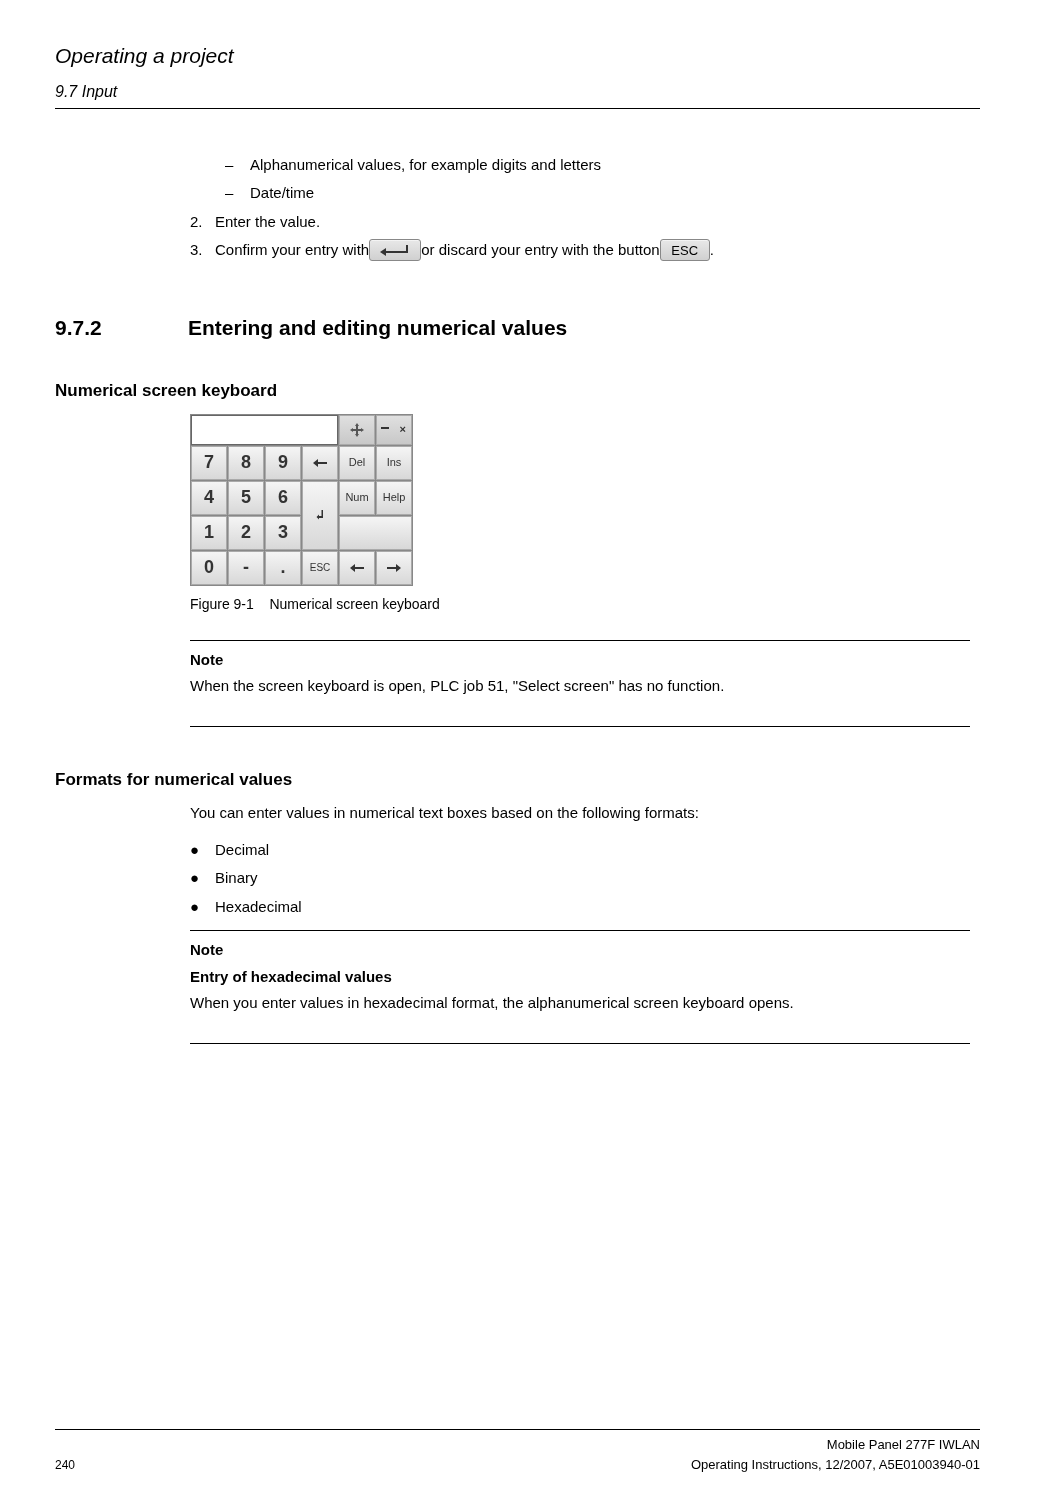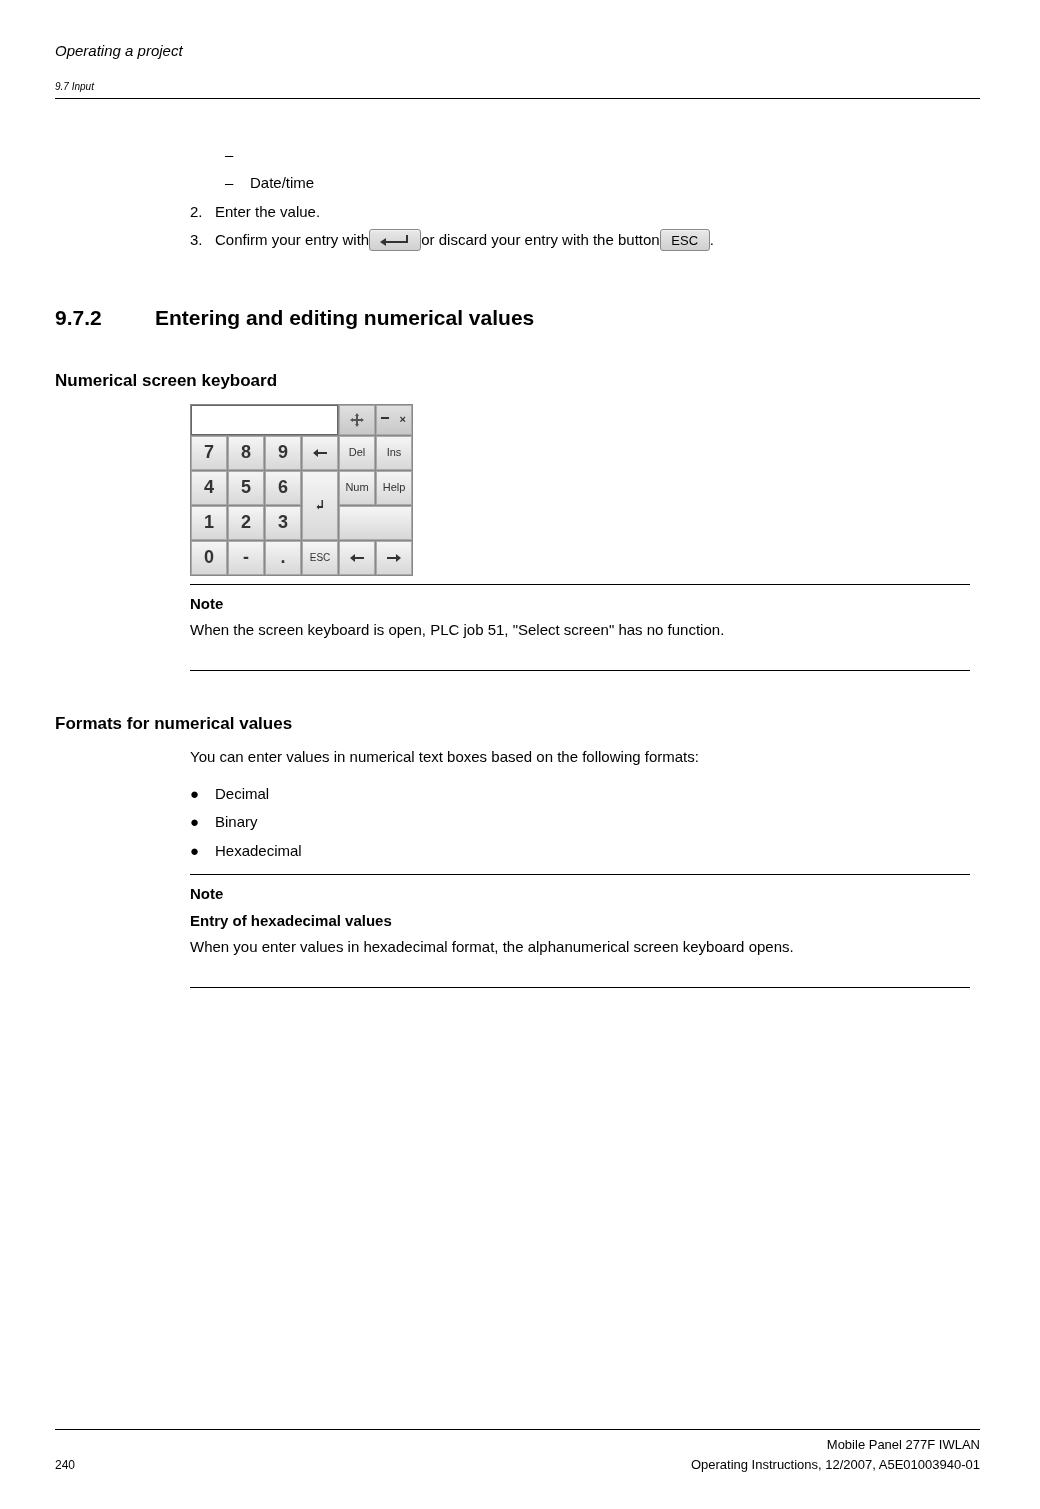--- a/index.html
+++ b/index.html
@@ -13,26 +13,26 @@
       line-height: 1.5;
       background: white;
       color: black;
       width: 1040px;
       height: 1509px;
       position: relative;
       padding: 40px 60px 40px 55px;
     }
     .header-left {
       font-style: italic;
-      font-size: 15px;
-      margin-bottom: 16px;
+      font-size: 21px;
+      margin-bottom: 8px;
     }
     .header-sub {
       font-style: italic;
-      font-size: 10px;
+      font-size: 16px;
     }
     .header-rule {
       border: none;
       border-top: 1px solid black;
       margin-top: 4px;
       margin-bottom: 45px;
     }
     .content-block {
       margin-left: 135px;
       margin-right: 10px;
@@ -79,20 +79,21 @@
     .key-enter svg {
       width: 34px;
       height: 14px;
     }
     .section-number-heading {
       display: flex;
       font-size: 21px;
       font-weight: bold;
       margin-top: 50px;
       margin-bottom: 35px;
+      gap: 33px;
     }
     .section-number-heading .snum {
       width: 100px;
       flex-shrink: 0;
     }
     .sub-heading {
       font-weight: bold;
       font-size: 17px;
       margin-bottom: 10px;
     }
@@ -203,20 +204,21 @@
 <div>
   <div class="header-left">Operating a project</div>
   <div class="header-sub">9.7 Input</div>
   <hr class="header-rule">
 </div>
 
 <div class="content-block">
   <div class="sub-list">
     <div class="dash-item">
       <span class="dash">–</span>
+      <span>Alphanumerical values, for example digits and letters</span>
     </div>
     <div class="dash-item">
       <span class="dash">–</span>
       <span>Date/time</span>
     </div>
   </div>
 
   <div class="num-item">
     <span class="num">2.</span>
     <span>Enter the value.</span>
@@ -302,20 +304,23 @@
           </svg>
       </div>
       <div class="kp-cell kp-icon">
         <svg viewBox="0 0 14 14">
             <path d="M14 7 L9 3 L9 6 L0 6 L0 8 L9 8 L9 11 Z" fill="#333"></path>
           </svg>
       </div>
     </div>
   </div>
 
+  <div class="figure-caption">
+    <span>Figure 9-1</span>&nbsp;&nbsp;&nbsp;&nbsp;<span>Numerical screen keyboard</span>
+  </div>
 
   <div class="note-box">
     <div class="note-title">Note</div>
     <div>When the screen keyboard is open, PLC job 51, "Select screen" has no function.</div>
   </div>
 </div>
 
 <div class="sub-heading">Formats for numerical values</div>
 
 <div class="content-block">

